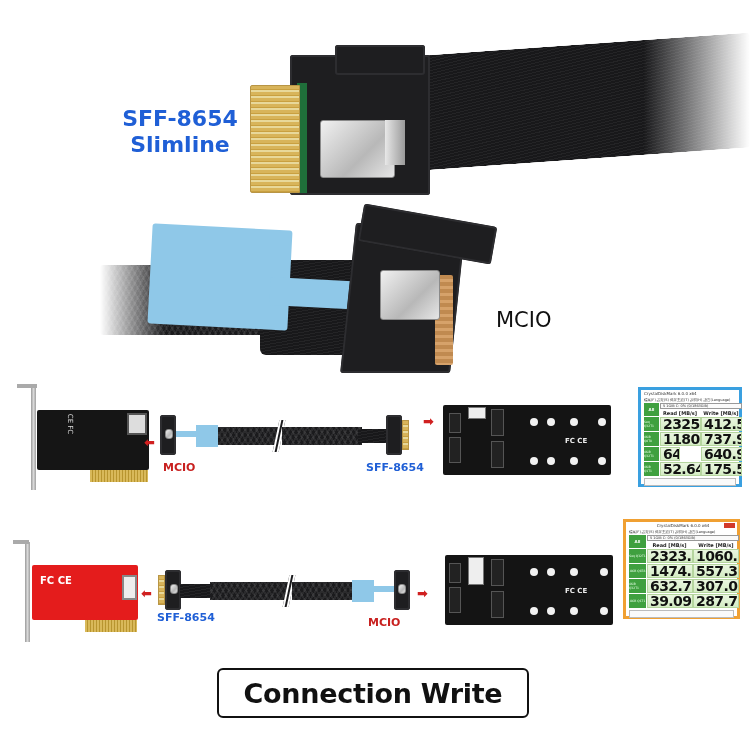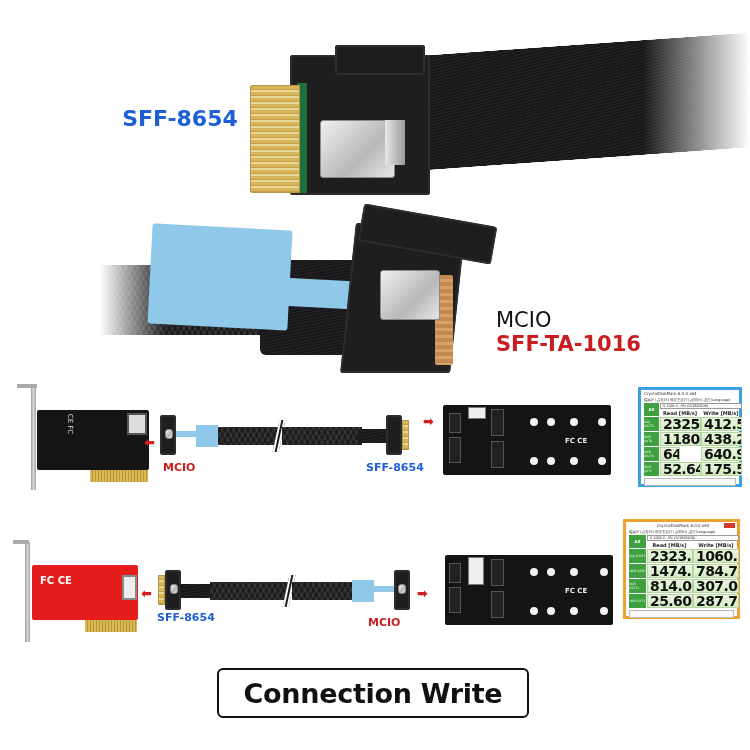--- a/index.html
+++ b/index.html
@@ -82,39 +82,39 @@
 
   <div class="abs pcb-green-edge" style="left:52px; top:58px; width:10px; height:110px;"></div>
   <div class="abs gold-fingers" style="left:5px; top:60px; width:50px; height:108px; border-radius:2px 0 0 2px;"></div>
 
   <div class="abs latch-metal" style="left:75px; top:95px; width:75px; height:58px;"></div>
   <div class="abs" style="left:140px; top:95px; width:20px; height:45px; background:linear-gradient(90deg,#e8e8e8,#9a9a9a);"></div>
 </div>
 
 <div class="abs" style="left:120px; top:106px; width:120px; text-align:center;">
   <div class="hero-label-blue">SFF-8654</div>
+  <div class="hero-label-blue">Slimline</div>
 </div>
 
 <div class="abs" style="left:100px; top:215px; width:400px; height:175px;">
 
   <div class="abs braid fade-left" style="left:0px; top:50px; width:260px; height:70px; border-radius:3px;"></div>
   <div class="abs flat-cable" style="left:160px; top:45px; width:140px; height:95px; border-radius:6px;"></div>
 
   <div class="abs blue-tab" style="left:50px; top:12px; width:140px; height:100px; transform: rotate(3deg); border-radius:3px;"></div>
   <div class="abs blue-tab" style="left:170px; top:65px; width:115px; height:28px; transform: rotate(3deg);"></div>
 
   <div class="abs connector-black" style="left:248px; top:8px; width:110px; height:150px; transform: skewX(-6deg);"></div>
   <div class="abs connector-black" style="left:260px; top:0px; width:135px; height:38px; transform: rotate(10deg);"></div>
   <div class="abs copper-edge" style="left:335px; top:60px; width:18px; height:90px; border-radius:2px;"></div>
   <div class="abs latch-metal" style="left:280px; top:55px; width:60px; height:50px;"></div>
 </div>
 
 <div class="abs" style="left:496px; top:308px; width:160px;">
   <div class="hero-label-black">MCIO</div>
-  <div class="hero-label-red">SFF-TA-1016</div>
 </div>
 
 <div class="abs" style="left:0; top:380px; width:750px; height:110px;">
 
   <div class="abs" style="left:15px; top:0; width:125px; height:110px;">
     <div class="abs bracket" style="left:16px; top:5px; width:5px; height:105px;"></div>
     <div class="abs" style="left:2px; top:4px; width:20px; height:4px; background:#aaa;"></div>
     <div class="abs card-black" style="left:22px; top:30px; width:112px; height:60px;"></div>
     <div class="abs" style="left:112px; top:33px; width:20px; height:22px; background:#ddd; border:2px solid #555;"></div>
     <div class="abs pcie-gold" style="left:75px; top:90px; width:58px; height:12px;"></div>
@@ -164,21 +164,21 @@
       <div class="abs bench-selects" style="left:16px; top:0; width:82px;">5   1GiB   C: 0% (0/1863GiB)</div>
       <div class="abs bench-head" style="left:16px; top:7px; width:40px;">Read [MB/s]</div>
       <div class="abs bench-head" style="left:57px; top:7px; width:40px;">Write [MB/s]</div>
 
       <div class="abs bench-rowbtn" style="left:0; top:14px; width:15px; height:14px;">Seq Q32T1</div>
       <div class="abs bench-val" style="left:16px; top:14px; width:41px; height:14px;">2325.8</div>
       <div class="abs bench-val" style="left:57px; top:14px; width:41px; height:14px;">412.5</div>
 
       <div class="abs bench-rowbtn" style="left:0; top:29px; width:15px; height:14px;">4KiB Q8T8</div>
       <div class="abs bench-val" style="left:16px; top:29px; width:41px; height:14px;">1180.7</div>
-      <div class="abs bench-val" style="left:57px; top:29px; width:41px; height:14px;">438.2</div>
+      <div class="abs bench-val" style="left:57px; top:29px; width:41px; height:14px;">737.9</div>
 
       <div class="abs bench-rowbtn" style="left:0; top:44px; width:15px; height:14px;">4KiB Q32T1</div>
       <div class="abs bench-val" style="left:16px; top:44px; width:20px; height:14px;">646.0</div>
       <div class="abs bench-val" style="left:57px; top:44px; width:41px; height:14px;">640.9</div>
 
       <div class="abs bench-rowbtn" style="left:0; top:59px; width:15px; height:14px;">4KiB Q1T1</div>
       <div class="abs bench-val" style="left:16px; top:59px; width:41px; height:14px;">52.64</div>
       <div class="abs bench-val" style="left:57px; top:59px; width:41px; height:14px;">175.5</div>
     </div>
     <div class="bench-footer" style="top:88px;"></div>
@@ -241,27 +241,27 @@
       <div class="abs bench-selects" style="left:18px; top:0; width:92px;">5   1GiB   C: 0% (0/1863GiB)</div>
       <div class="abs bench-head" style="left:18px; top:7px; width:45px;">Read [MB/s]</div>
       <div class="abs bench-head" style="left:64px; top:7px; width:46px;">Write [MB/s]</div>
 
       <div class="abs bench-rowbtn" style="left:0; top:14px; width:17px; height:14px;">Seq Q32T1</div>
       <div class="abs bench-val" style="left:18px; top:14px; width:46px; height:14px;">2323.5</div>
       <div class="abs bench-val" style="left:64px; top:14px; width:46px; height:14px;">1060.5</div>
 
       <div class="abs bench-rowbtn" style="left:0; top:29px; width:17px; height:14px;">4KiB Q8T8</div>
       <div class="abs bench-val" style="left:18px; top:29px; width:46px; height:14px;">1474.5</div>
-      <div class="abs bench-val" style="left:64px; top:29px; width:46px; height:14px;">784.7</div>
+      <div class="abs bench-val" style="left:64px; top:29px; width:46px; height:14px;">557.3</div>
 
       <div class="abs bench-rowbtn" style="left:0; top:44px; width:17px; height:14px;">4KiB Q32T1</div>
-      <div class="abs bench-val" style="left:18px; top:44px; width:46px; height:14px;">814.0</div>
+      <div class="abs bench-val" style="left:18px; top:44px; width:46px; height:14px;">632.7</div>
       <div class="abs bench-val" style="left:64px; top:44px; width:46px; height:14px;">307.0</div>
 
       <div class="abs bench-rowbtn" style="left:0; top:59px; width:17px; height:14px;">4KiB Q1T1</div>
-      <div class="abs bench-val" style="left:18px; top:59px; width:46px; height:14px;">25.60</div>
+      <div class="abs bench-val" style="left:18px; top:59px; width:46px; height:14px;">39.09</div>
       <div class="abs bench-val" style="left:64px; top:59px; width:46px; height:14px;">287.7</div>
     </div>
     <div class="bench-footer" style="top:88px;"></div>
   </div>
 </div>
 
 <div class="abs guide-box" style="left:217px; top:668px; width:312px; height:50px;">Connection Write</div>
 
 </body></html>

